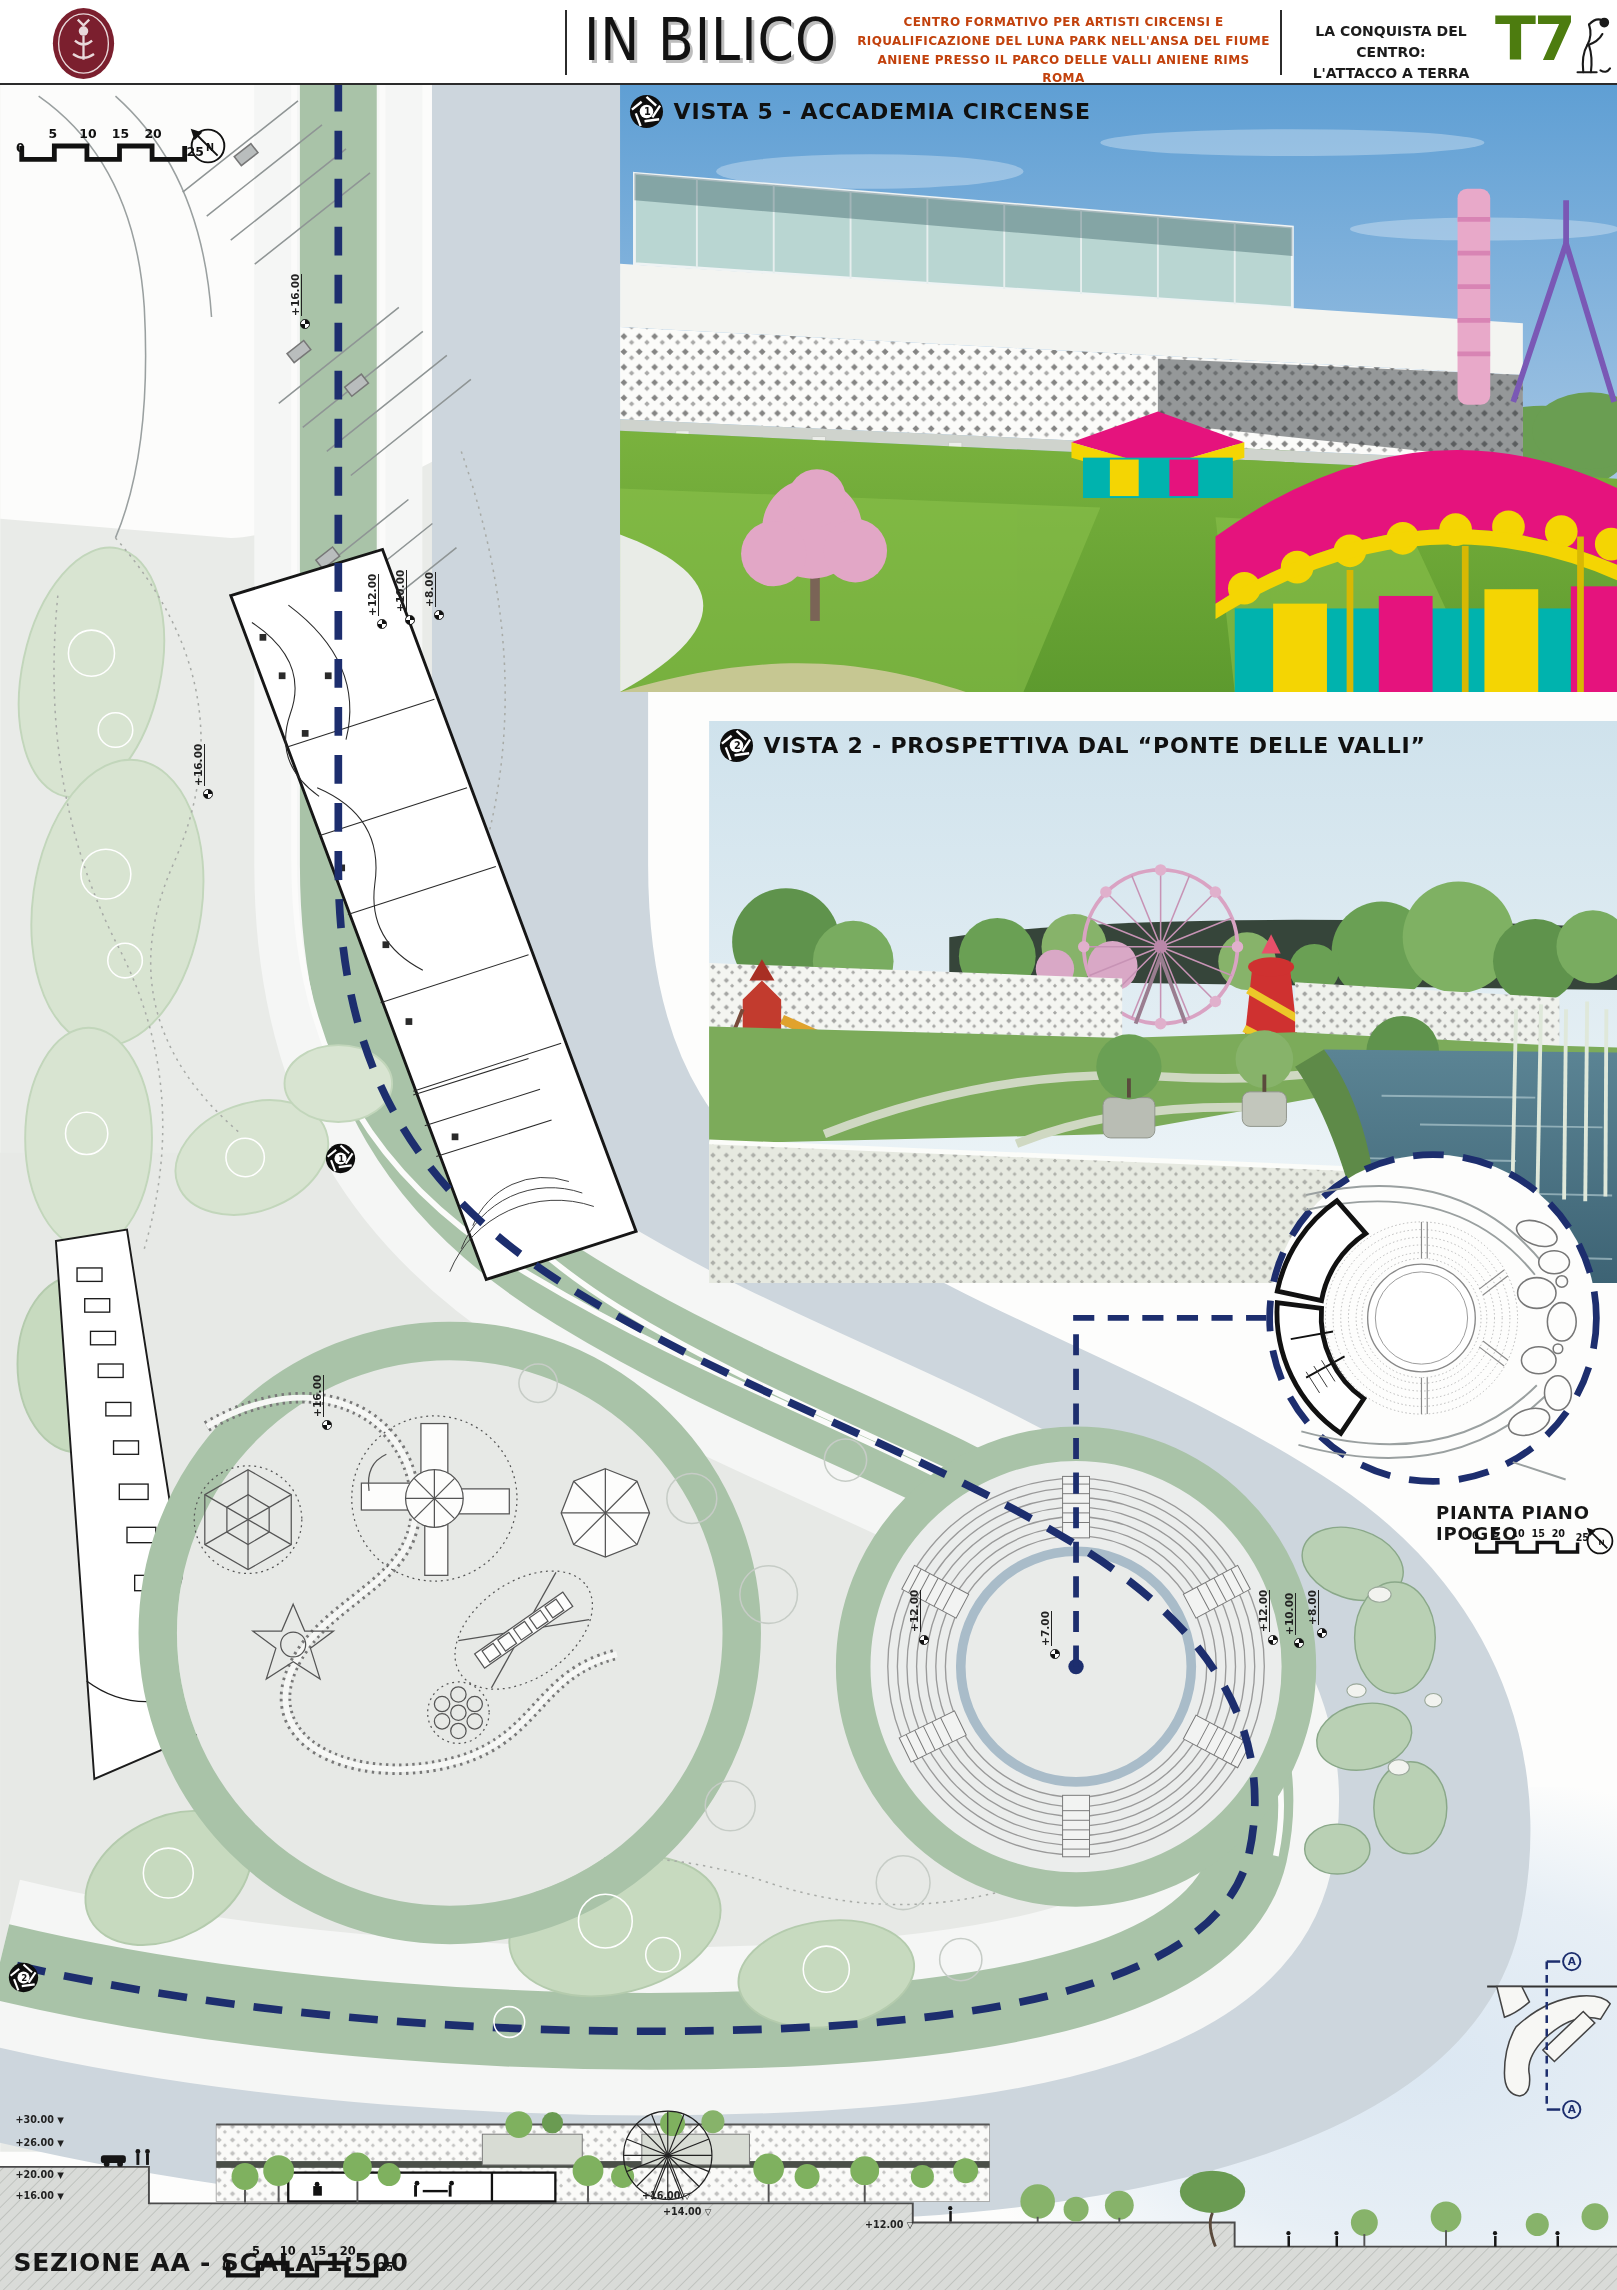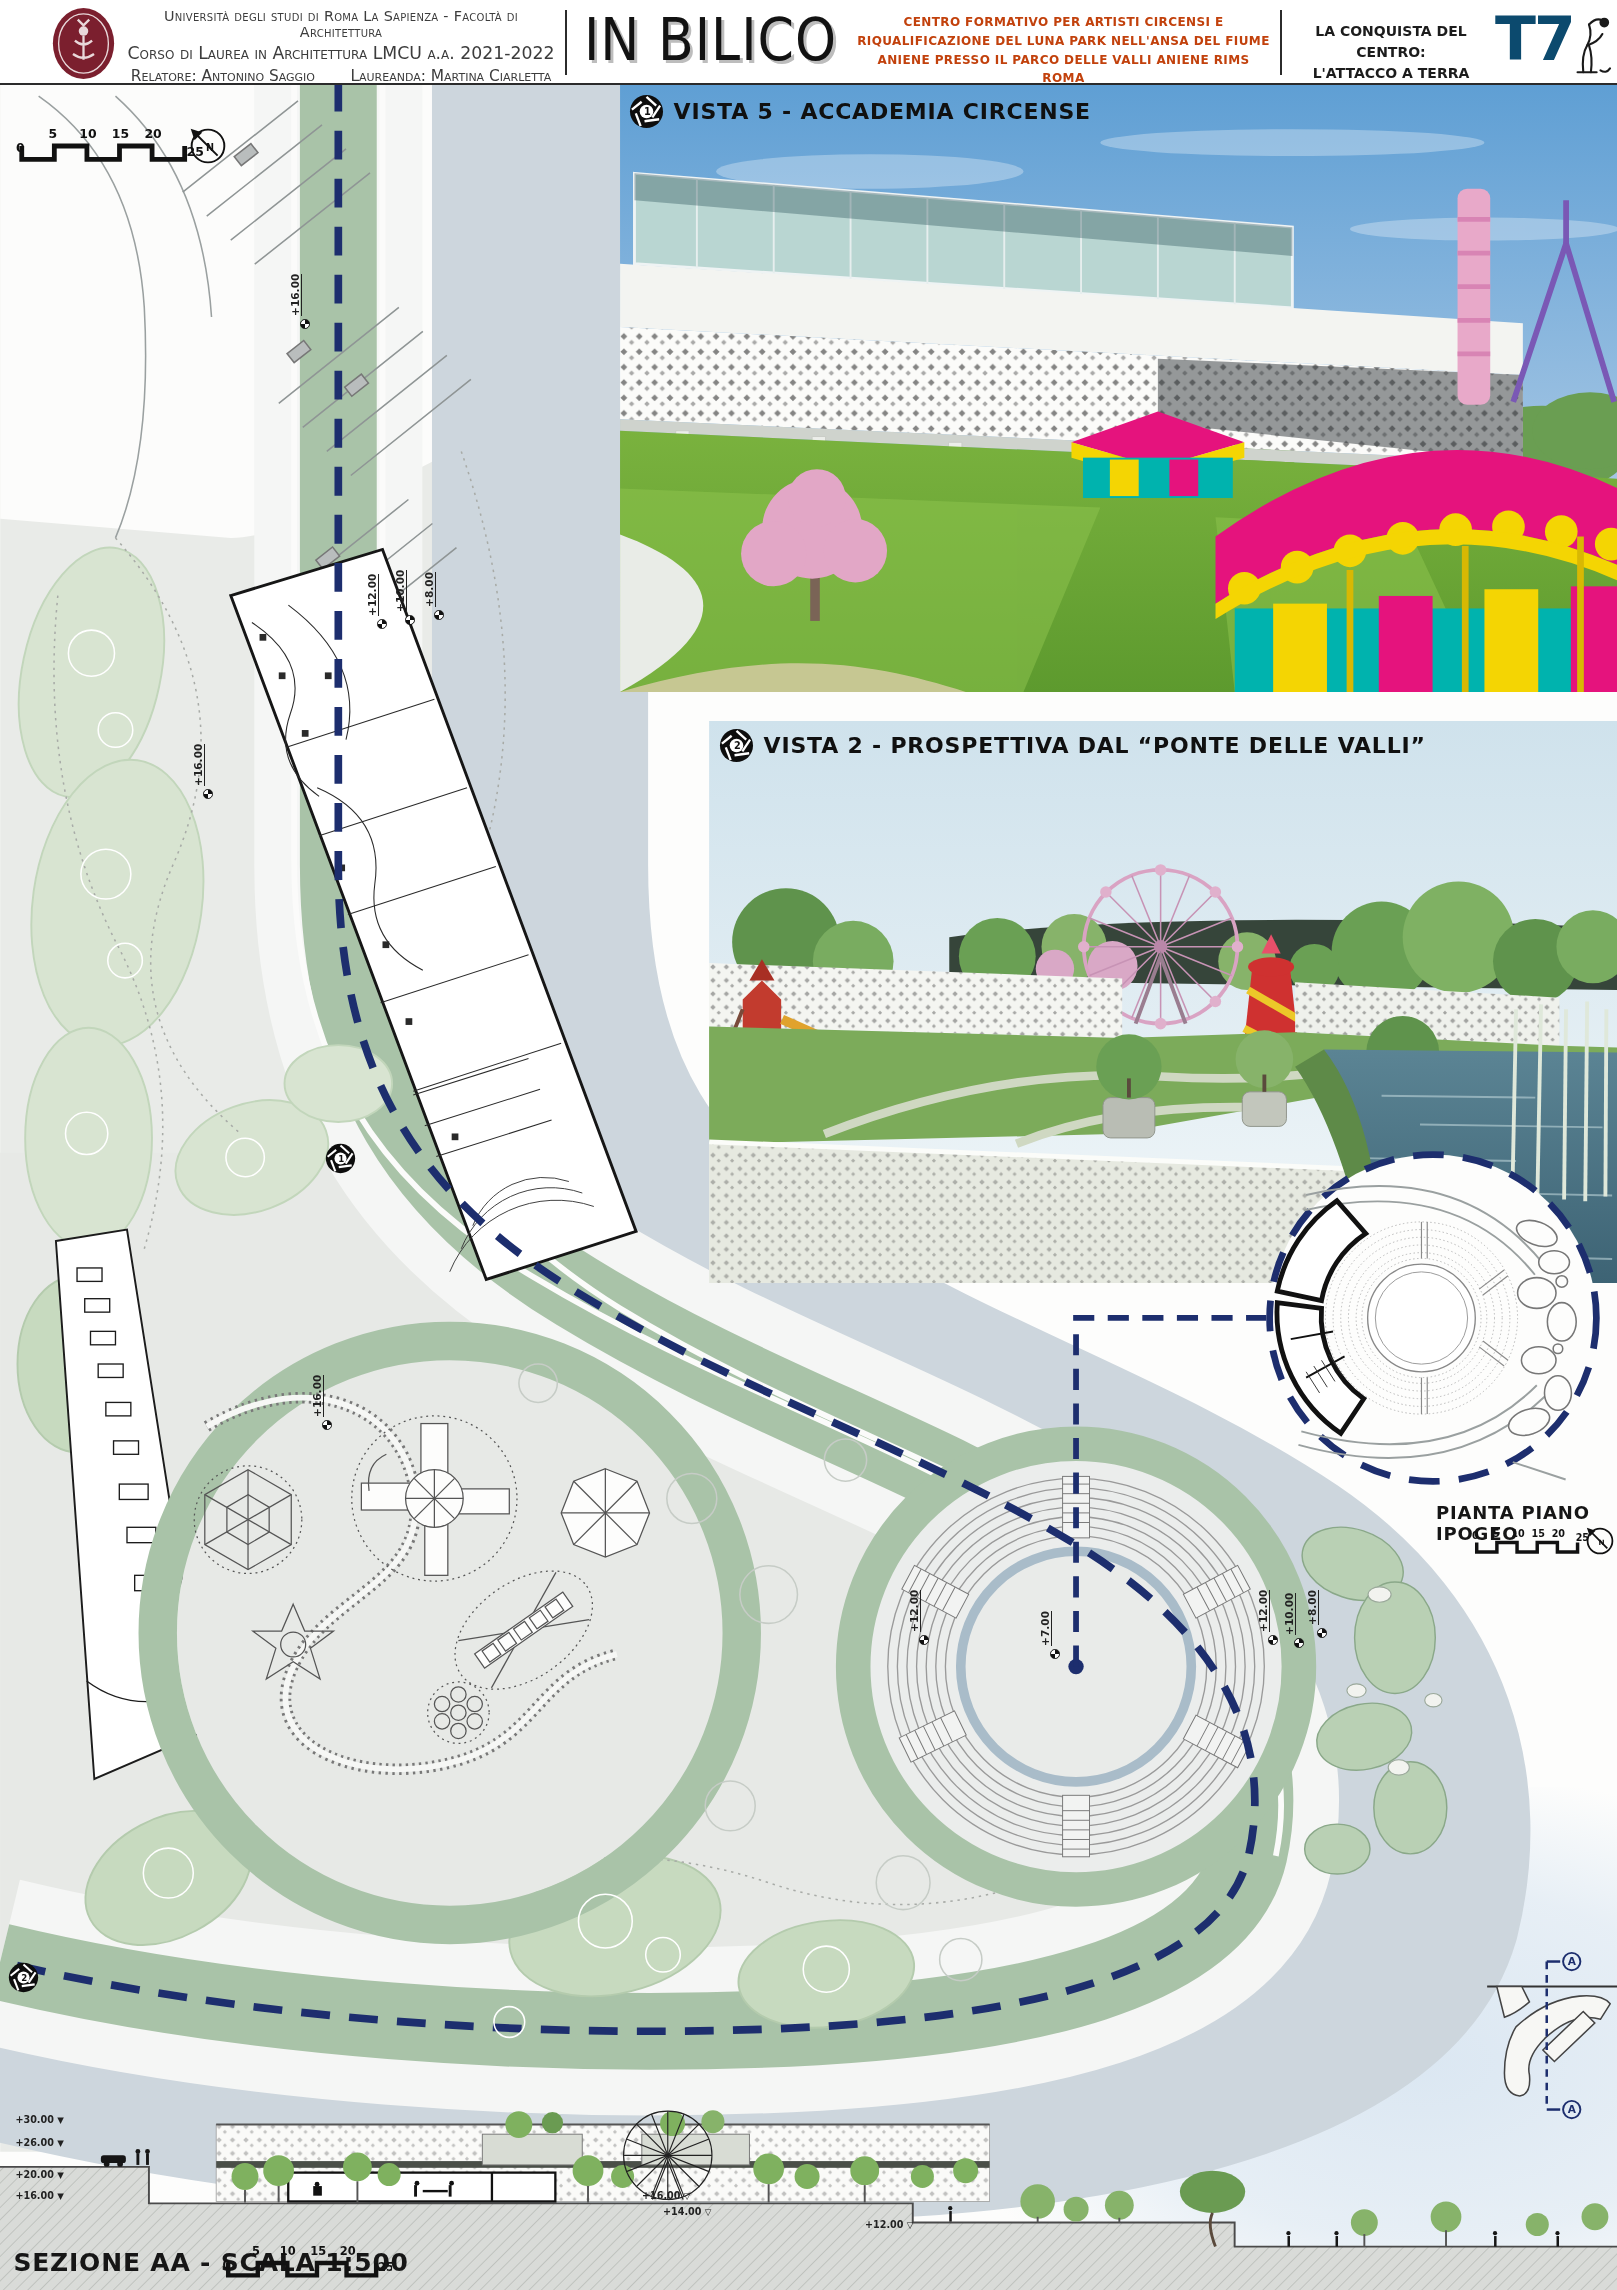--- a/index.html
+++ b/index.html
@@ -10,21 +10,21 @@
   
   .header { position:absolute; left:0; top:0; width:1618px; height:85px; background:#ffffff; border-bottom:2.9px solid #2b2b2b; z-index:60; }
   .hdr-sep { position:absolute; top:9.6px; height:65px; width:1.9px; background:#2b2b2b; }
   .uni-block { position:absolute; left:125px; top:7.7px; width:432px; text-align:center; color:#3c3c3c; }
   .uni-line1 { font-variant:small-caps; font-size:14.4px; letter-spacing:0.3px; }
   .uni-line2 { font-variant:small-caps; font-size:17.3px; margin-top:2.9px; }
   .uni-line3 { font-variant:small-caps; font-size:15.4px; margin-top:4.8px; display:flex; justify-content:space-between; padding:0 5.8px; }
   .poster-title { position:absolute; left:576px; top:5.8px; width:269px; text-align:center; font-size:58px; font-weight:400; letter-spacing:1px; color:#121212; text-shadow:2.9px 2.9px 0 #bdbdbd; font-stretch:condensed; }
   .subtitle { position:absolute; left:857px; top:13.4px; width:413px; text-align:center; font-size:12px; font-weight:700; letter-spacing:0.4px; line-height:1.55; color:#c2410c; }
   .series-block { position:absolute; left:1295px; top:21px; width:192px; text-align:center; font-size:14px; font-weight:700; color:#1c1c1c; line-height:1.5; }
-  .sheet-code { position:absolute; left:1495px; top:3.8px; font-size:60px; font-weight:800; color:#0c4a6e; letter-spacing:-1.9px; }
+  .sheet-code { position:absolute; left:1495px; top:3.8px; font-size:60px; font-weight:800; color:#4d7c0f; letter-spacing:-1.9px; }
   .logo { position:absolute; left:50px; top:5.8px; }
 
   
   .draw-title { position:absolute; font-weight:800; letter-spacing:0.8px; color:#161616; z-index:40; }
   .vista-label { position:absolute; display:flex; align-items:center; gap:9.6px; z-index:40; }
   .vista-label .txt { font-size:22px; font-weight:800; letter-spacing:0.8px; color:#101010; }
 
   
   .elev { position:absolute; z-index:38; }
   .elev .lbl { position:absolute; left:-2.9px; bottom:7.7px; transform:rotate(-90deg); transform-origin:left bottom; font-size:10.6px; font-weight:700; color:#222; border-bottom:1px solid #222; padding-bottom:0; white-space:nowrap; }
@@ -722,28 +722,20 @@
     </g>
   </svg>
 
   <div class="header">
     <svg class="logo" width="67" height="75" viewBox="0 0 70 78">
       <ellipse cx="35" cy="39" rx="32" ry="37" fill="#7b1f2e"></ellipse>
       <ellipse cx="35" cy="39" rx="26" ry="31" fill="none" stroke="#e9d8da" stroke-width="1.4"></ellipse>
       <circle cx="35" cy="26" r="5" fill="#e9d8da"></circle>
       <path d="M35,31 L35,56 M26,36 Q35,44 44,36 M24,50 Q35,58 46,50 M29,14 L35,20 L41,14" stroke="#e9d8da" stroke-width="2.4" fill="none"></path>
     </svg>
-    <div class="uni-block">
-      <div class="uni-line1">Università degli studi di Roma La Sapienza - Facoltà di Architettura</div>
-      <div class="uni-line2">Corso di Laurea in Architettura LMCU a.a. 2021-2022</div>
-      <div class="uni-line3">
-        <span>Relatore: Antonino Saggio</span>
-        <span>Laureanda: Martina Ciarletta</span>
-      </div>
-    </div>
     <div class="hdr-sep" style="left:565px"></div>
     <div class="poster-title">IN BILICO</div>
     <div class="subtitle">CENTRO FORMATIVO PER ARTISTI CIRCENSI E RIQUALIFICAZIONE DEL LUNA PARK NELL'ANSA DEL FIUME ANIENE PRESSO IL PARCO DELLE VALLI ANIENE RIMS ROMA</div>
     <div class="hdr-sep" style="left:1280px"></div>
     <div class="series-block">
       <div>LA CONQUISTA DEL CENTRO:</div>
       <div>L'ATTACCO A TERRA</div>
     </div>
     <div class="sheet-code">T7</div>
     <svg class="abs" style="left:1564px;top:13.4px" width="50" height="63" viewBox="0 0 52 66">

